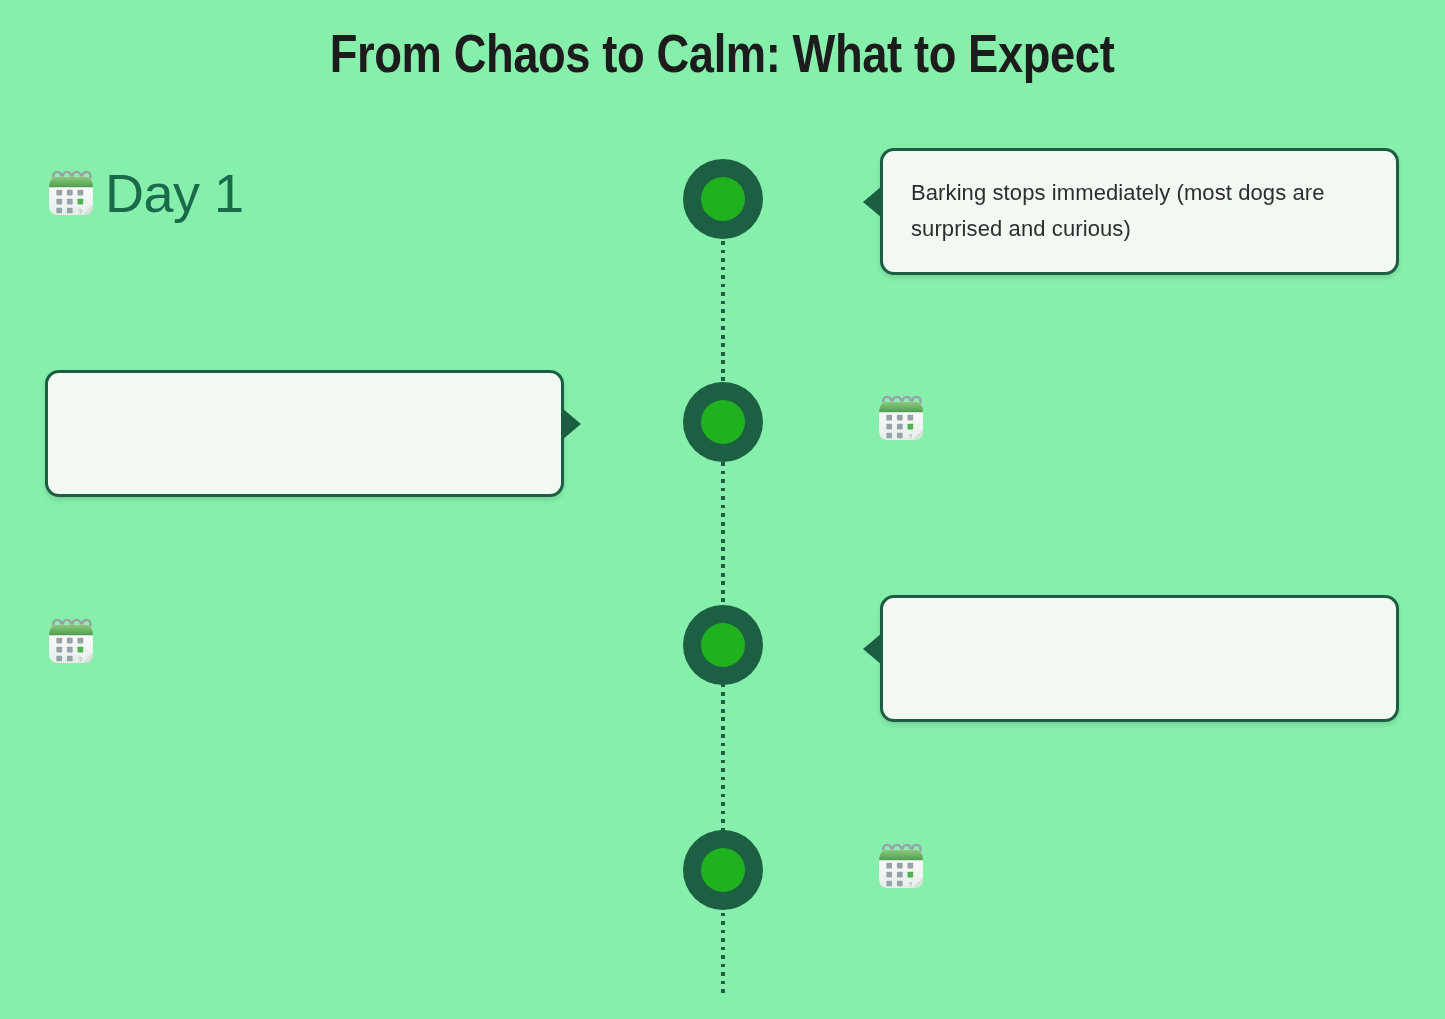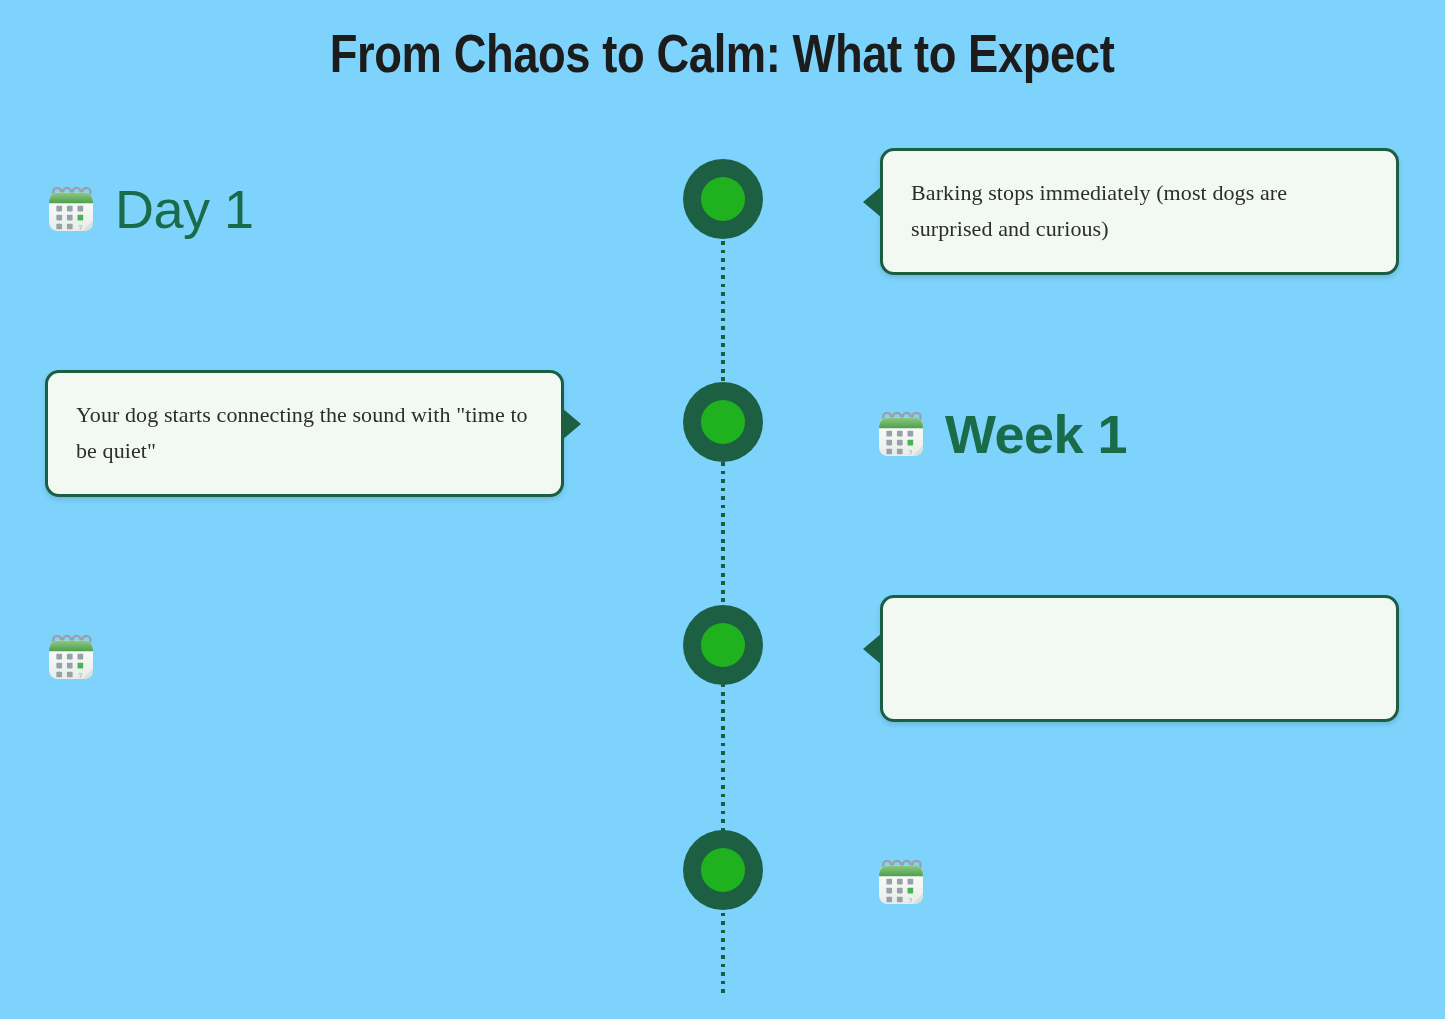--- a/index.html
+++ b/index.html
@@ -1,21 +1,21 @@
 <!DOCTYPE html>
 <html><head>
 <meta charset="utf-8">
 <style>
   html, body { margin: 0; padding: 0; background: #ffffff; }
   * { box-sizing: border-box; }
   .canvas {
     position: relative;
     width: 1445px;
     height: 1019px;
-    background: #7dd3fc;
+    background: #86efac;
     font-family: "Liberation Sans", sans-serif;
     overflow: hidden;
   }
   .page-title {
     position: absolute;
     top: 22px;
     left: 0;
     width: 100%;
     text-align: center;
     margin: 0;
@@ -55,43 +55,41 @@
     width: 44px;
     height: 44px;
     border-radius: 50%;
     background: #20B21E;
   }
   .milestone-label {
     position: absolute;
     height: 70px;
     display: flex;
     align-items: center;
-    gap: 18px;
+    gap: 8px;
     white-space: nowrap;
-    margin-top: 16px;
   }
   .cal-icon { width: 52px; height: 52px; flex: 0 0 52px; }
   .label-text {
     color: #1A6B4A;
     font-size: 54px;
     font-weight: 400;
     letter-spacing: -0.5px;
     line-height: 70px;
   }
   .label-text.bold { font-weight: 700; }
   .bubble {
     position: absolute;
     width: 519px;
     height: 127px;
     background: #F2F8F2;
     border: 3px solid #1B5E42;
     border-radius: 14px;
     padding: 24px 28px;
     box-shadow: 0 3px 5px rgba(0,0,0,0.12);
-    font-family: Liberation Serif, serif;
   }
   .bubble-text {
     margin: 0;
     color: #2D2D2D;
     font-size: 22px;
     line-height: 36px;
     letter-spacing: 0.1px;
   }
   .tail {
     position: absolute;
@@ -170,27 +168,25 @@
       </svg>
     <span class="label-text">Day 1</span>
   </div>
   <div class="bubble" style="left:880px; top:148px">
     <span class="tail tail-left"></span>
     <p class="bubble-text">Barking stops immediately (most dogs are surprised and curious)</p>
   </div>
 
   <div class="bubble" style="left:45px; top:370px">
     <span class="tail tail-right"></span>
-    <p class="bubble-text">Your dog starts connecting the sound with "time to be quiet"</p>
   </div>
   <div class="milestone-label" style="left:875px; top:383px">
     <svg class="cal-icon">
         <use href="#calsym"></use>
       </svg>
-    <span class="label-text bold">Week 1</span>
   </div>
 
   <div class="milestone-label" style="left:45px; top:606px">
     <svg class="cal-icon">
         <use href="#calsym"></use>
       </svg>
   </div>
   <div class="bubble" style="left:880px; top:595px">
     <span class="tail tail-left"></span>
   </div>

